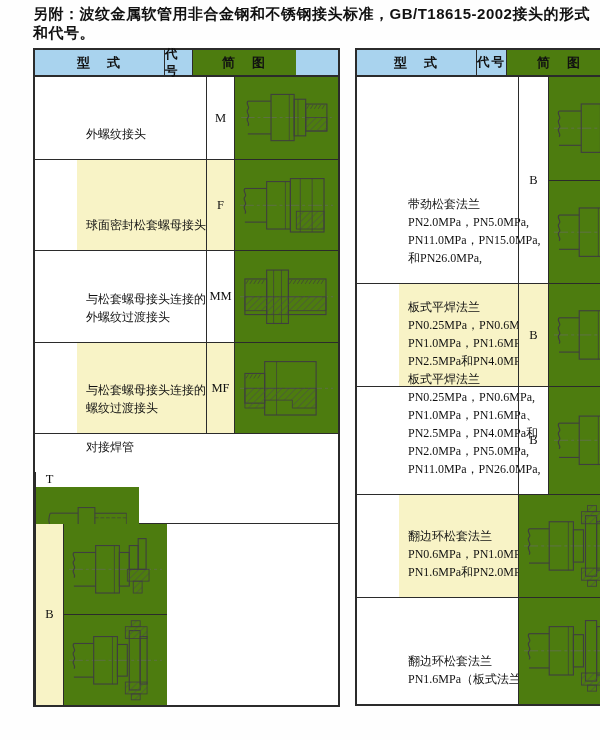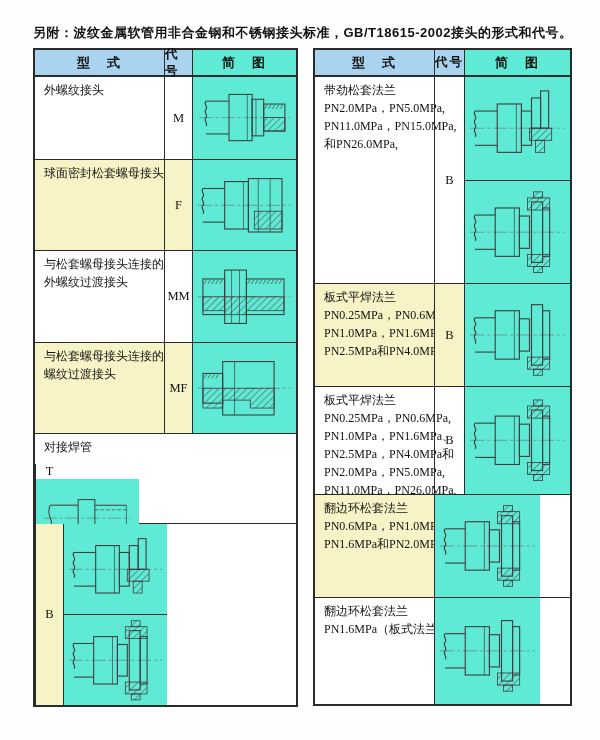--- a/index.html
+++ b/index.html
@@ -1,32 +1,32 @@
 <!DOCTYPE html>
 <html><head>
 <meta charset="utf-8">
 <style>
   html,body{margin:0;padding:0;background:#ffffff;}
   .page{position:relative;width:600px;height:740px;background:#fefefe;overflow:hidden;
         font-family:"Liberation Serif","DejaVu Serif",serif;color:#111;}
-  .title{position:absolute;left:33px;top:24px;font-size:13px;font-weight:bold;
+  .title{position:absolute;left:33px;top:5px;font-size:15px;font-weight:bold;
          font-family:"Liberation Sans","DejaVu Sans",sans-serif;letter-spacing:0.5px;}
   .tables{position:absolute;left:33px;top:48px;display:flex;gap:15px;align-items:flex-start;}
   .half{border:2px solid #2b2b2b;background:#fff;}
   .hrow,.row{display:flex;}
   .hrow{background:#a9d3ee;border-bottom:2px solid #2b2b2b;}
   .row + .row{border-top:1px solid #2b2b2b;}
   .cell{box-sizing:border-box;}
   .cell.code,.cell.diag{border-left:1px solid #2b2b2b;}
   .hcell{display:flex;align-items:center;justify-content:center;
          font-size:13px;font-weight:bold;letter-spacing:2px;height:25px;}
-  .cell.type{display:flex;flex-direction:column;justify-content:flex-start;
-             padding:4px 6px 8px 9px;font-size:12px;line-height:1.5;}
+  .cell.type{display:flex;flex-direction:column;justify-content:flex-end;
+             padding:4px 6px 16px 9px;font-size:12px;line-height:1.5;margin-left:42px;}
   .cell.code{display:flex;align-items:center;justify-content:center;font-size:12.5px;}
-  .cell.diag{display:flex;flex-direction:column;background:#5eead4;}
+  .cell.diag{display:flex;flex-direction:column;background:#4d7c0f;}
   .sub{flex:1;display:flex;align-items:center;justify-content:center;min-height:0;}
   .sub + .sub{border-top:1px solid #2b2b2b;}
   .sub svg{width:96%;height:94%;}
   .hl{background:#f8f3c6;}
   .type-line{white-space:nowrap;}
 </style>
 </head>
 <body>
 
 <svg width="0" height="0" style="position:absolute" aria-hidden="true">

